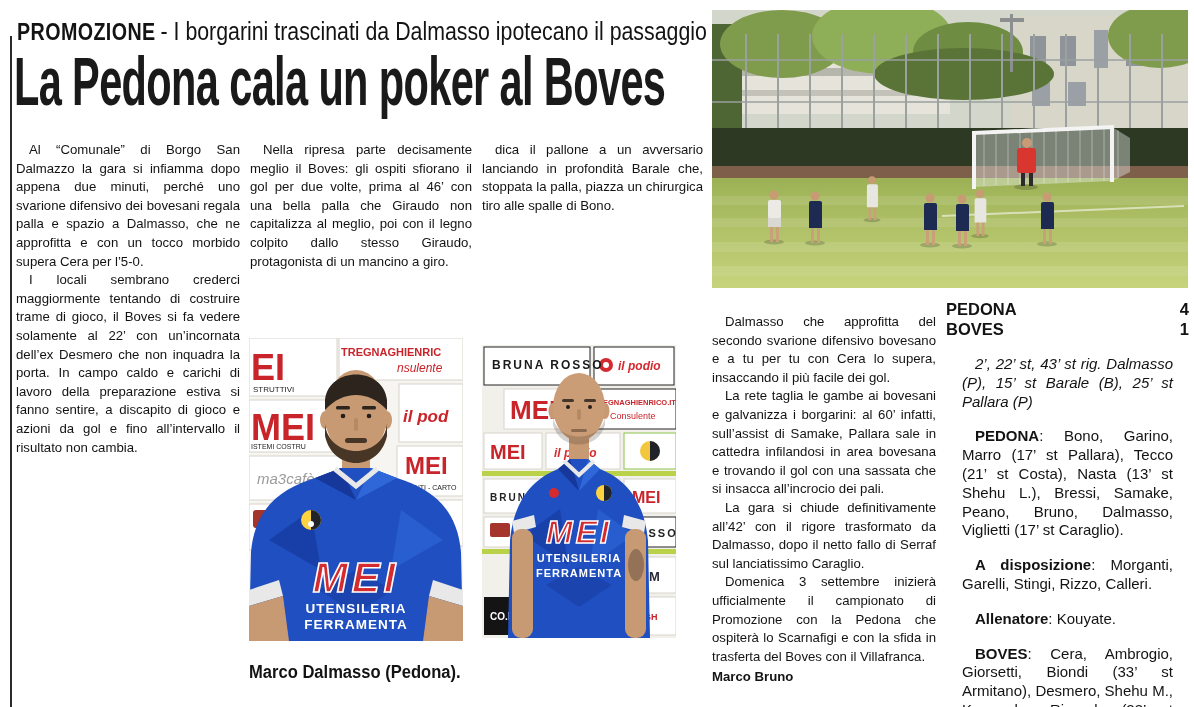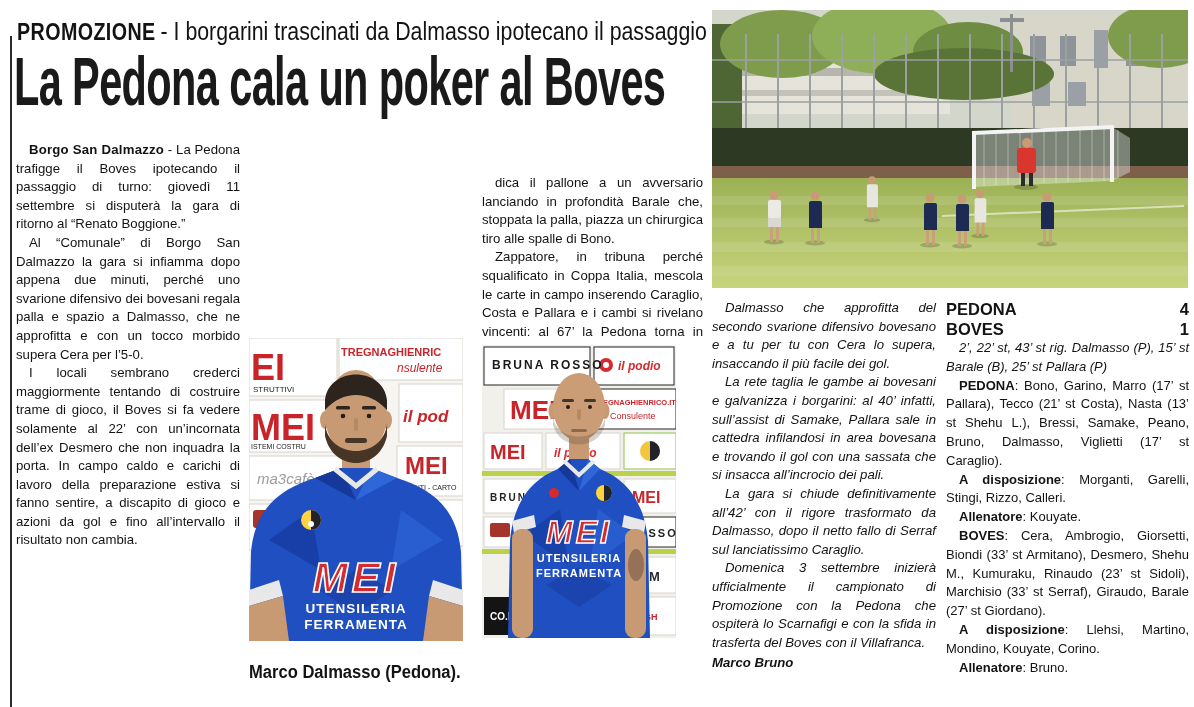--- a/index.html
+++ b/index.html
@@ -11,68 +11,67 @@
   .kicker-label{font-weight:800;font-size:24px;letter-spacing:.5px;}
   .kicker-text{font-size:26px;font-weight:400;margin-left:6px;}
 
   .headline{position:absolute;left:14px;top:42px;margin:0;font-size:68px;font-weight:800;
             letter-spacing:-1px;white-space:nowrap;transform:scaleX(.61);transform-origin:left top;color:#1a1a1a;}
 
   .col{position:absolute;text-align:justify;}
   .col p{margin:0;text-indent:13px;font-size:13.2px;line-height:18.6px;}
   .col1{left:16px;top:141px;width:224px;}
   .col2{left:250px;top:141px;width:222px;}
-  .col3{left:482px;top:141px;width:221px;margin-top:33px;}
-  .col4{left:712px;top:299px;width:224px;font-style:italic;}
+  .col3{left:482px;top:141px;width:221px;}
+  .col4{left:712px;top:313px;width:224px;}
   .lead b{font-weight:800;letter-spacing:.2px;}
   .byline{text-align:left;font-weight:bold;text-indent:0 !important;margin-top:2px !important;}
 
   .photo{position:absolute;display:block;}
   .photo-match{left:712px;top:10px;width:476px;height:278px;}
   .photo-p1{left:249px;top:338px;width:214px;height:303px;}
   .photo-p2{left:482px;top:345px;width:194px;height:293px;}
   .caption{position:absolute;left:249px;top:662px;font-size:18px;font-weight:bold;
            transform:scaleX(.92);transform-origin:left top;white-space:nowrap;}
 
   .summary{position:absolute;left:946px;top:299px;width:243px;}
-  .summary p{margin:0;font-size:13px;line-height:18.8px;text-align:justify;text-indent:13px;}
+  .summary p{margin:16px;font-size:15px;line-height:18.8px;text-align:justify;text-indent:13px;}
   .score-row{display:flex;justify-content:space-between;font-weight:bold;font-size:16.5px;line-height:20px;}
   .scorers{font-style:italic;}
   .sec b{font-weight:bold;}
   svg text{font-family:"Liberation Sans",sans-serif;}
 </style>
 </head>
 <body>
 
 <div class="page">
   <div class="left-rule"></div>
 
   <div class="kicker">
     <span class="kicker-label">PROMOZIONE</span><span class="kicker-text">- I borgarini trascinati da Dalmasso ipotecano il passaggio del turno</span>
   </div>
 
   <h1 class="headline">La Pedona cala un poker al Boves</h1>
 
   <div class="col col1">
-    <p class="lead"><b>Borgo San Dalmazzo</b><span> - La Pedona trafigge il Boves ipotecando il passaggio di turno: giovedì 11 settembre si disputerà la gara di ritorno al “Renato Boggione.”</span></p>
     <p>Al “Comunale” di Borgo San Dalmazzo la gara si infiamma dopo appena due minuti, perché uno svarione difensivo dei bovesani regala palla e spazio a Dalmasso, che ne approfitta e con un tocco morbido supera Cera per l’5-0.</p>
     <p>I locali sembrano crederci maggiormente tentando di costruire trame di gioco, il Boves si fa vedere solamente al 22’ con un’incornata dell’ex Desmero che non inquadra la porta. In campo caldo e carichi di lavoro della preparazione estiva si fanno sentire, a discapito di gioco e azioni da gol e fino all’intervallo il risultato non cambia.</p>
   </div>
 
   <div class="col col2">
+    <p>Nella ripresa parte decisamente meglio il Boves: gli ospiti sfiorano il gol per due volte, prima al 46’ con una bella palla che Giraudo non capitalizza al meglio, poi con il legno colpito dallo stesso Giraudo, protagonista di un mancino a giro.</p>
   </div>
 
   <div class="col col3">
     <p>dica il pallone a un avversario lanciando in profondità Barale che, stoppata la palla, piazza un chirurgica tiro alle spalle di Bono.</p>
-    <p>Zappatore, in tribuna perché squalificato in Coppa Italia, mescola le carte in campo inserendo Caraglio, Costa e Pallara e i cambi si rivelano vincenti: al 67’ la Pedona torna in vantaggio con il solito</p>
   </div>
 
   <div class="col col4">
     <p>Dalmasso che approfitta del secondo svarione difensivo bovesano e a tu per tu con Cera lo supera, insaccando il più facile dei gol.</p>
-    <p>La rete taglia le gambe ai bovesani e galvanizza i borgarini: al 40’ infatti, sull’assist di Samake, Pallara sale in cattedra infilandosi in area bovesana e trovando il gol con una sassata che si insacca all’incrocio dei pali.</p>
+    <p>La rete taglia le gambe ai bovesani e galvanizza i borgarini: al 60’ infatti, sull’assist di Samake, Pallara sale in cattedra infilandosi in area bovesana e trovando il gol con una sassata che si insacca all’incrocio dei pali.</p>
     <p>La gara si chiude definitivamente all’42’ con il rigore trasformato da Dalmasso, dopo il netto fallo di Serraf sul lanciatissimo Caraglio.</p>
     <p>Domenica 3 settembre inizierà ufficialmente il campionato di Promozione con la Pedona che ospiterà lo Scarnafigi e con la sfida in trasferta del Boves con il Villafranca.</p>
     <p class="byline">Marco Bruno</p>
   </div>
 
   <svg class="photo photo-match" viewBox="0 0 476 278">
     <defs>
       <linearGradient id="g1" x1="0" y1="0" x2="0" y2="1">
         <stop offset="0" stop-color="#9cb155"></stop>
           <stop offset="1" stop-color="#c7d47c"></stop>

